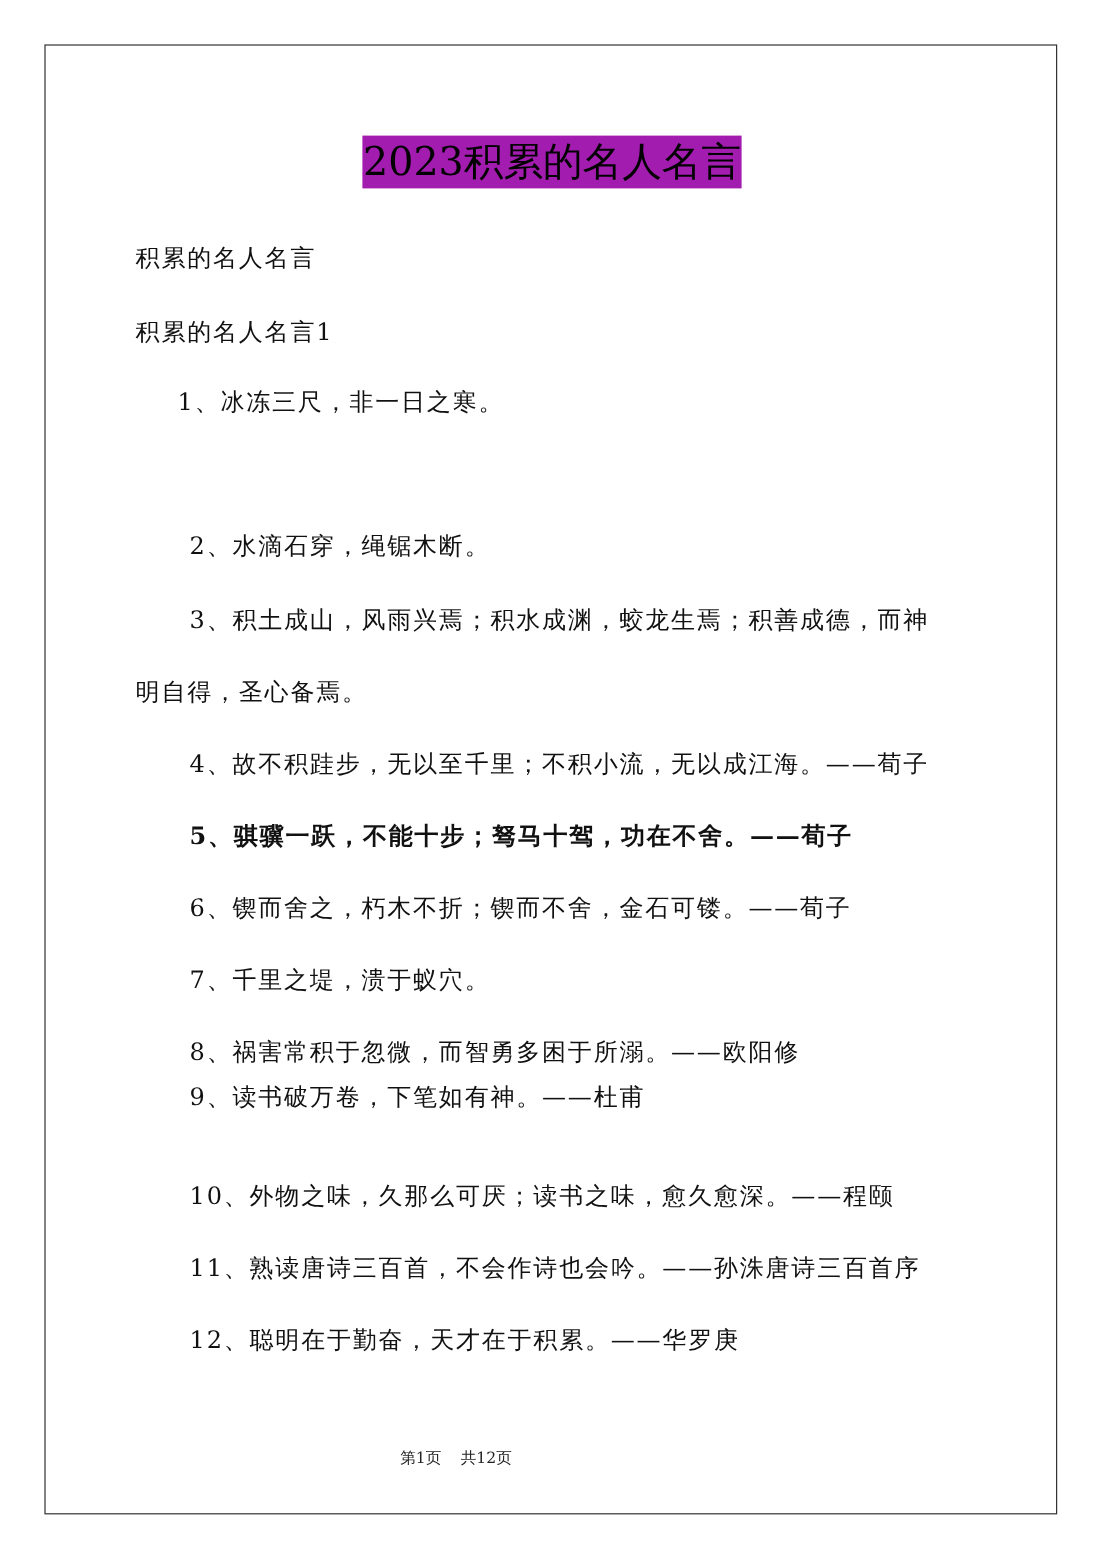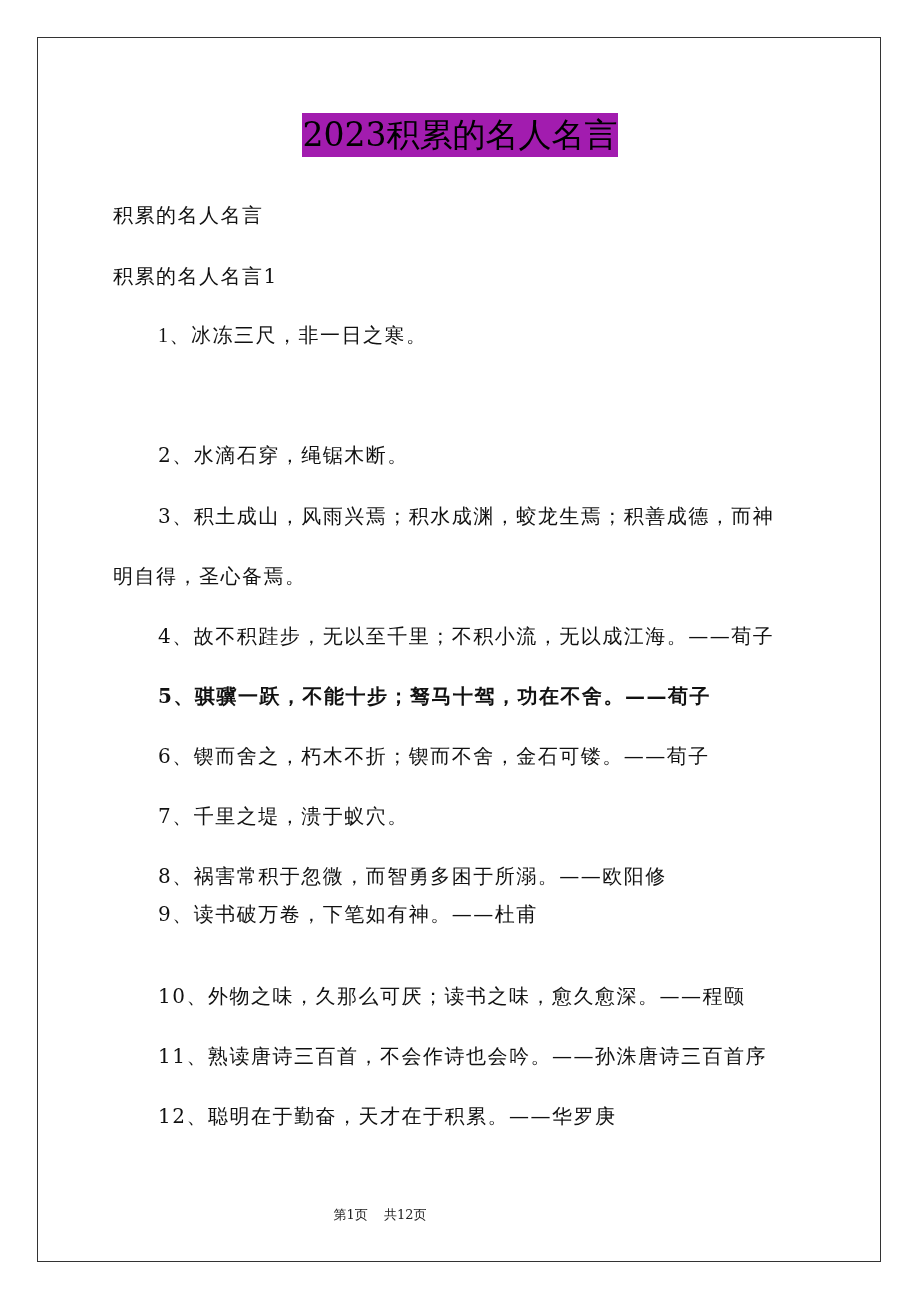--- a/index.html
+++ b/index.html
@@ -19,21 +19,21 @@
 </head>
 <body>
 
 <div class="page-border"></div>
 
 <div class="title">2023积累的名人名言</div>
 
 <div class="line" style="left:113px; top:202px;text-align:right;">积累的名人名言</div>
 <div class="line" style="left:113px; top:263px;">积累的名人名言1</div>
 
-<div class="line" style="left:158px; top:322px;font-family:Liberation Serif, serif;">1、冰冻三尺，非一日之寒。</div>
+<div class="line" style="left:148px; top:322px;">1、冰冻三尺，非一日之寒。</div>
 <div class="line" style="left:158px; top:442px;">2、水滴石穿，绳锯木断。</div>
 <div class="line" style="left:158px; top:503px;">3、积土成山，风雨兴焉；积水成渊，蛟龙生焉；积善成德，而神</div>
 <div class="line" style="left:113px; top:563px;text-align:right;">明自得，圣心备焉。</div>
 <div class="line" style="left:158px; top:623px;">4、故不积跬步，无以至千里；不积小流，无以成江海。——荀子</div>
 <div class="line" style="left:158px; top:683px;font-weight:bold;">5、骐骥一跃，不能十步；驽马十驾，功在不舍。——荀子</div>
 <div class="line" style="left:158px; top:743px;">6、锲而舍之，朽木不折；锲而不舍，金石可镂。——荀子</div>
 <div class="line" style="left:158px; top:803px;">7、千里之堤，溃于蚁穴。</div>
 <div class="line" style="left:158px; top:863px;">8、祸害常积于忽微，而智勇多困于所溺。——欧阳修</div>
 <div class="line" style="left:158px; top:901px;">9、读书破万卷，下笔如有神。——杜甫</div>
 <div class="line" style="left:158px; top:983px;">10、外物之味，久那么可厌；读书之味，愈久愈深。——程颐</div>

